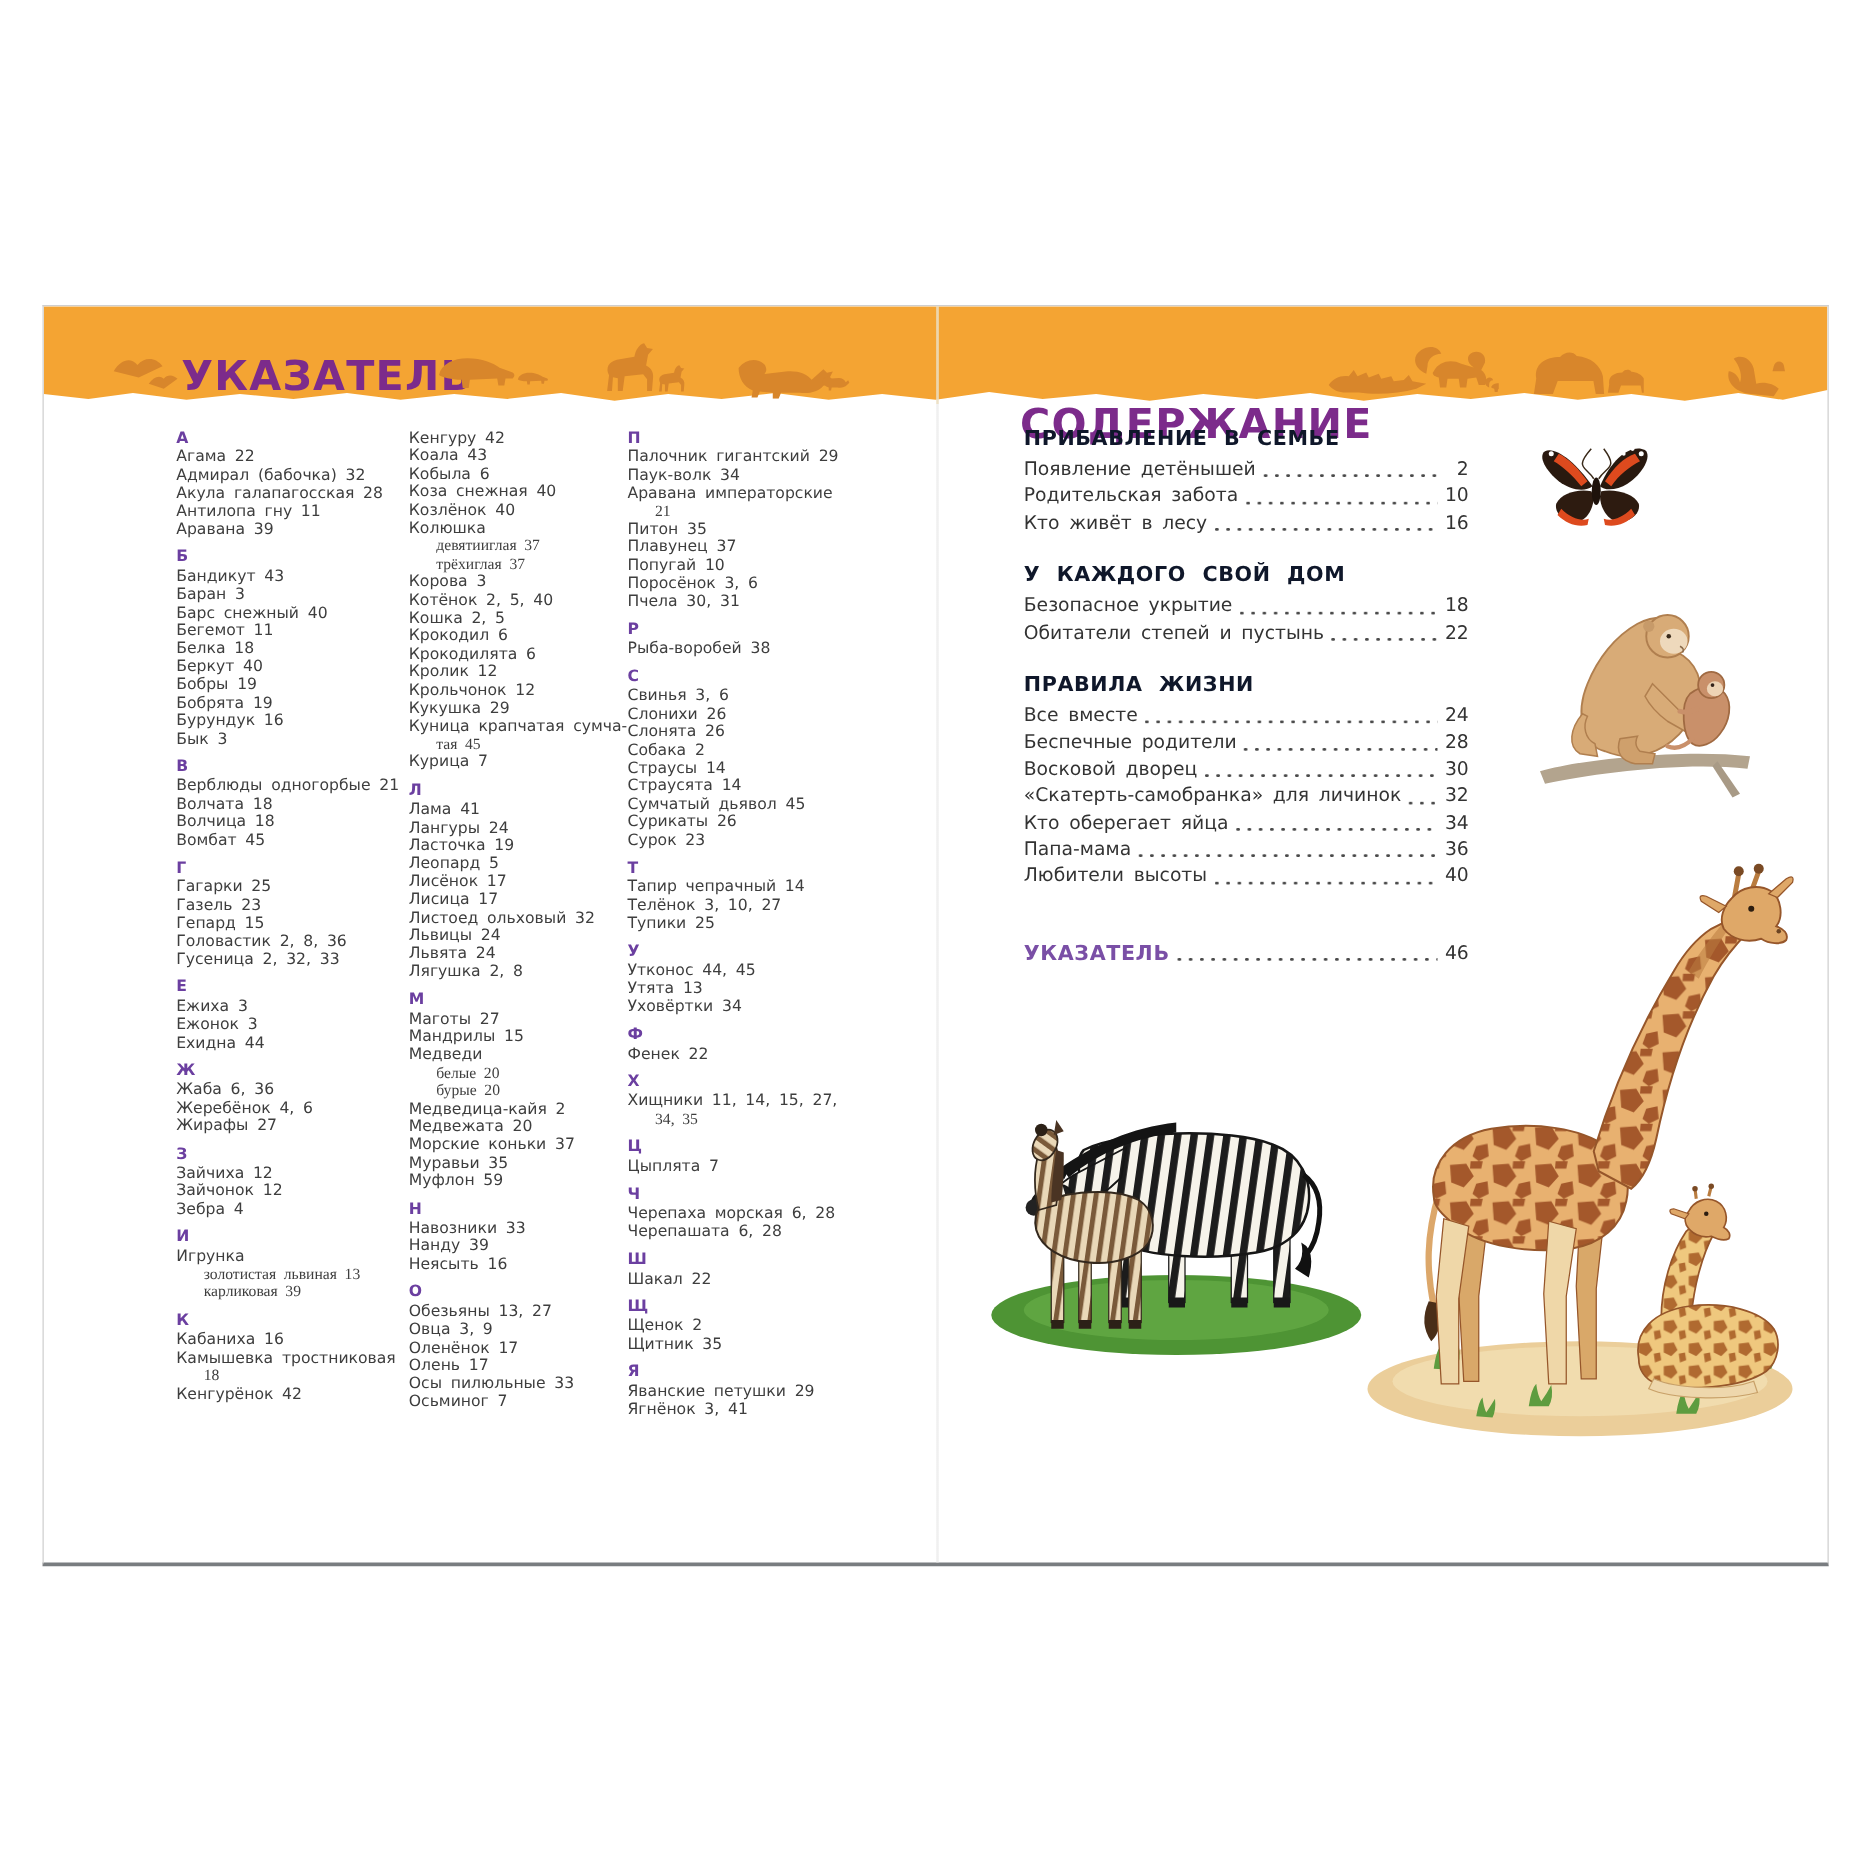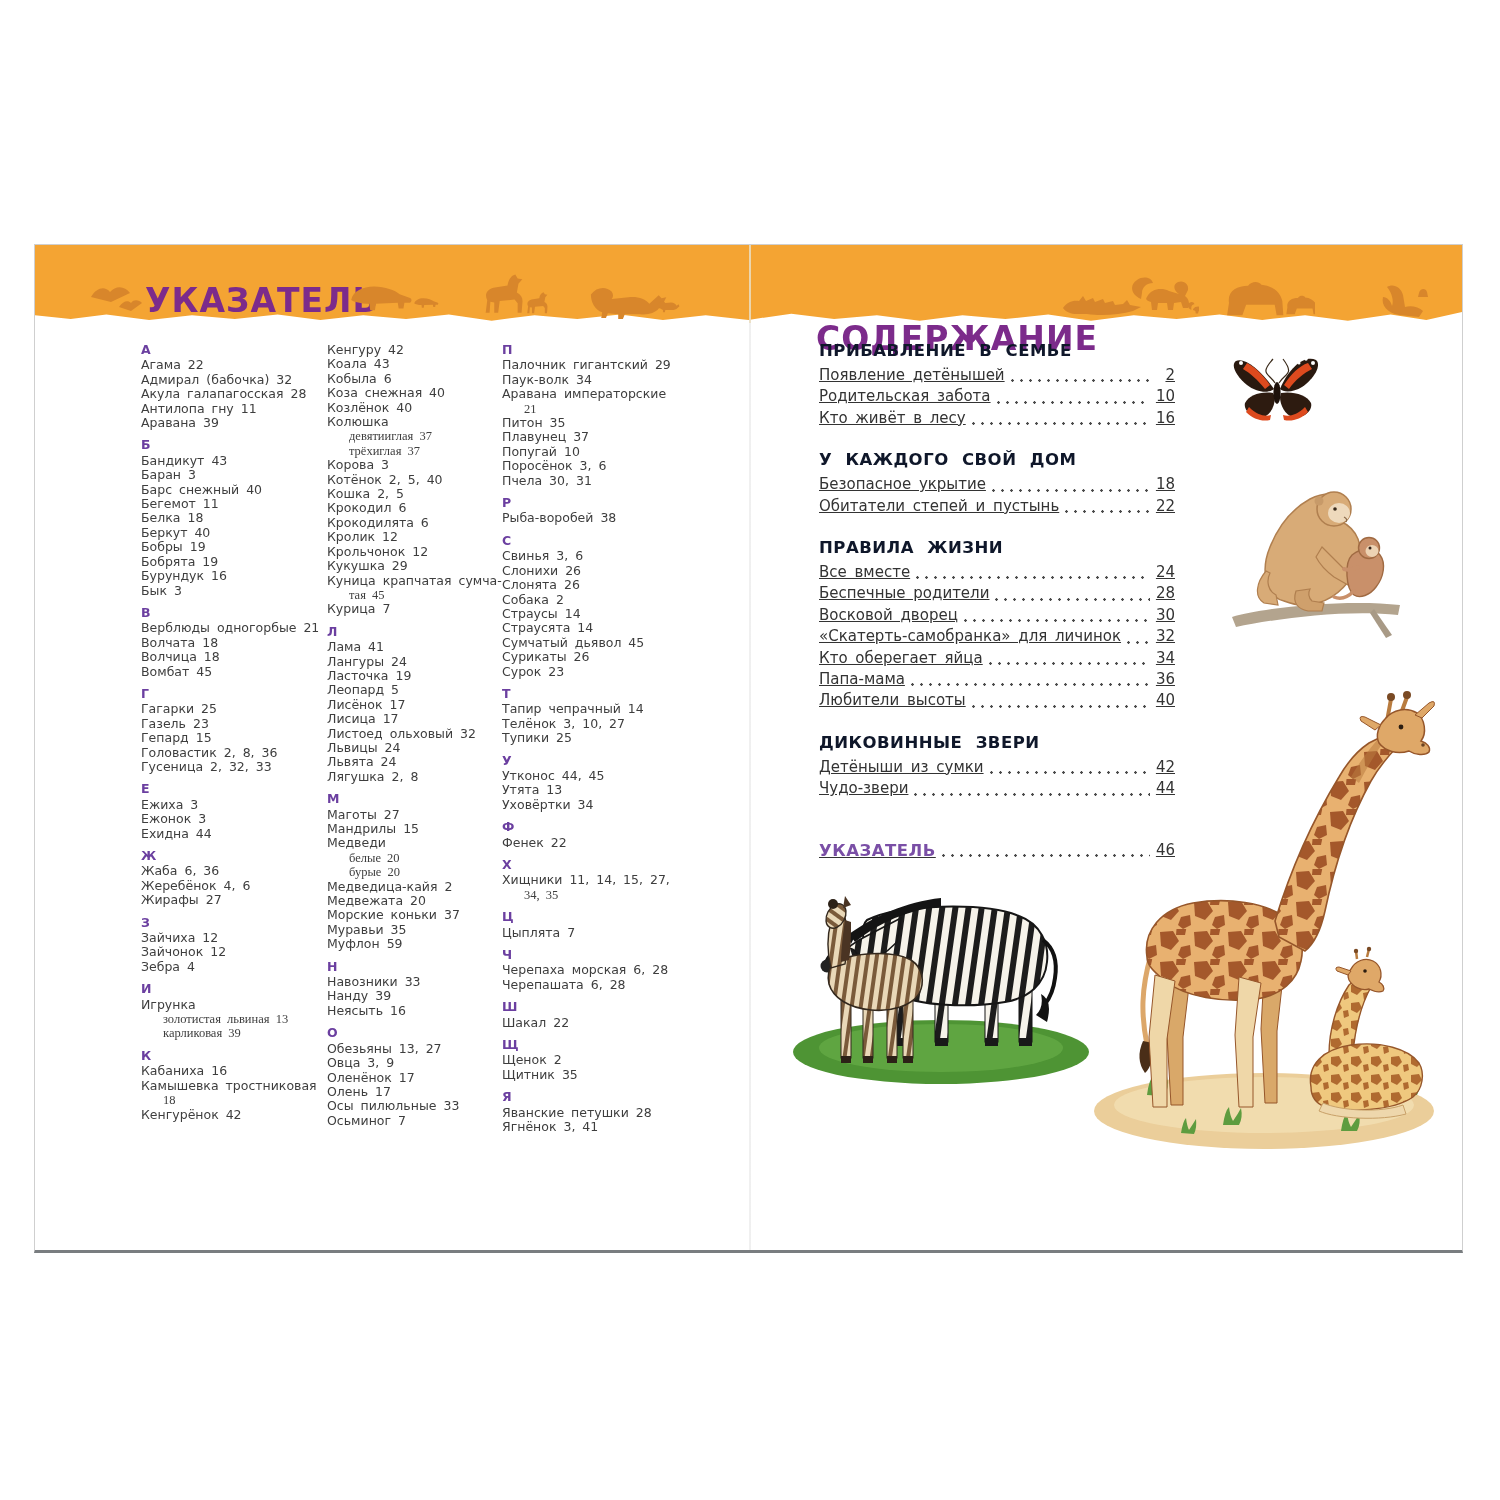--- a/index.html
+++ b/index.html
@@ -17,21 +17,21 @@
   
   .idx-col{position:absolute;top:98px;font-size:12.5px;line-height:14.4px;color:#3E3E3E;word-spacing:3px;}
   .blk{margin-bottom:8px;}
   .ltr{color:#6B3FA0;font-weight:bold;margin-bottom:1px;}
   .ln{white-space:nowrap;}
   .ln.ind{padding-left:22px;font-family:Liberation Serif, serif;}
   
   .toc{position:absolute;left:784px;top:96px;width:356px;color:#333;}
   .sec{margin-bottom:21px;}
   .sec-h{color:#0f172a;font-weight:bold;font-size:16.5px;letter-spacing:.5px;word-spacing:7px;margin-bottom:5px;white-space:nowrap;}
-  .row{display:flex;align-items:flex-start;font-size:15px;line-height:21.4px;word-spacing:3px;white-space:nowrap;text-decoration:underline;}
+  .row{display:flex;align-items:flex-start;font-size:15px;line-height:21.4px;word-spacing:3px;white-space:nowrap;}
   .row .lbl{flex:0 0 auto;}
   .row .dots{flex:1 1 auto;height:13px;margin:0 3px;align-self:flex-end;margin-bottom:3px;
     background-image:radial-gradient(circle,#4a4a4a 1.25px,transparent 1.45px);
     background-size:9px 5px;background-repeat:repeat-x;background-position:left bottom;}
   .row .pg{flex:0 0 auto;min-width:22px;text-align:right;}
   .row.caps .lbl{color:#7A4FA6;font-weight:bold;font-size:16.5px;letter-spacing:.5px;}
   .sec.last{margin-top:40px;}
   .illus{position:absolute;}
 </style>
 </head>
@@ -276,21 +276,21 @@
           <div class="ltr">Ш</div>
           <div class="ln">Шакал 22</div>
         </div>
         <div class="blk">
           <div class="ltr">Щ</div>
           <div class="ln">Щенок 2</div>
           <div class="ln">Щитник 35</div>
         </div>
         <div class="blk">
           <div class="ltr">Я</div>
-          <div class="ln">Яванские петушки 28</div>
+          <div class="ln">Яванские петушки 29</div>
           <div class="ln">Ягнёнок 3, 41</div>
         </div>
       </div>
 
   <div class="toc" id="toc">
         <div class="sec">
           <div class="sec-h">ПРИБАВЛЕНИЕ В СЕМЬЕ</div>
           <div class="row">
             <span class="lbl">Появление детёнышей</span>
             <span class="dots"></span>
@@ -349,33 +349,20 @@
           </div>
           <div class="row">
             <span class="lbl">Папа-мама</span>
             <span class="dots"></span>
             <span class="pg">36</span>
           </div>
           <div class="row">
             <span class="lbl">Любители высоты</span>
             <span class="dots"></span>
             <span class="pg">40</span>
-          </div>
-        </div>
-        <div class="sec">
-          <div class="sec-h">ДИКОВИННЫЕ ЗВЕРИ</div>
-          <div class="row">
-            <span class="lbl">Детёныши из сумки</span>
-            <span class="dots"></span>
-            <span class="pg">42</span>
-          </div>
-          <div class="row">
-            <span class="lbl">Чудо-звери</span>
-            <span class="dots"></span>
-            <span class="pg">44</span>
           </div>
         </div>
         <div class="sec last">
           <div class="row caps">
             <span class="lbl">УКАЗАТЕЛЬ</span>
             <span class="dots"></span>
             <span class="pg">46</span>
           </div>
         </div>
       </div>

